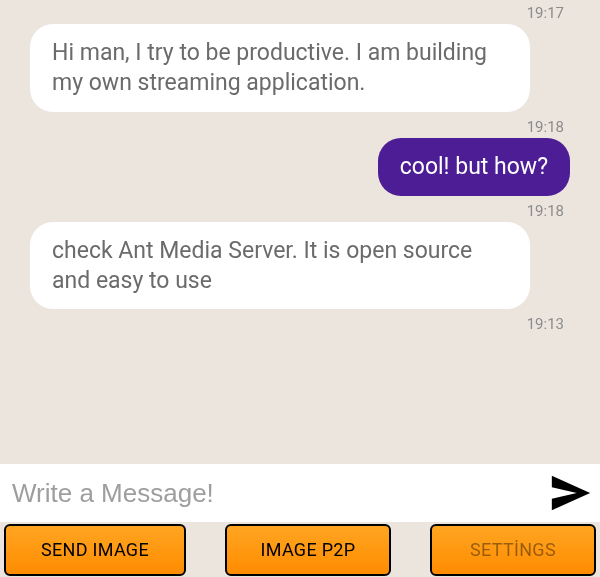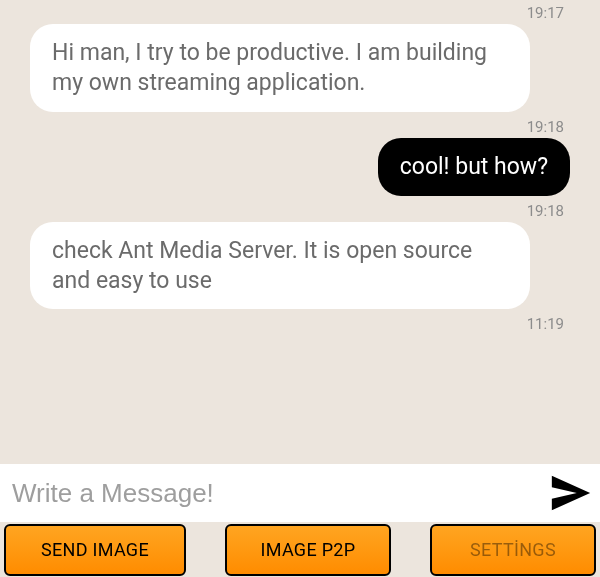--- a/index.html
+++ b/index.html
@@ -3,21 +3,21 @@
 <meta charset="utf-8">
 <style>
   html,body{margin:0;padding:0;width:600px;height:577px;font-family:"Segoe UI",Roboto,Arial,sans-serif;background:#ECE5DD;overflow:hidden}
   .chat-area{padding:0 10px 0 10px;display:flex;flex-direction:column}
   .ts-row{display:flex;justify-content:flex-end;padding:4px 26px 2px 0}
   .ts{font-size:15px;color:#8C8C8C}
   .bubble{border-radius:23px;padding:14px 22px;max-width:500px;font-size:23px;line-height:1.3;margin-bottom:2px}
   .row-in{display:flex;justify-content:flex-start;padding-left:20px;padding-right:60px}
   .row-out{display:flex;justify-content:flex-end;padding-right:20px;padding-left:60px}
   .bubble-in{background:#FFFFFF;color:#6B6B6B}
-  .bubble-out{background:#000000;color:#FFFFFF}
+  .bubble-out{background:#4c1d95;color:#FFFFFF}
   .composer{display:flex;align-items:center;background:#FFFFFF;height:58px;width:100%;position:absolute;left:0;top:464px}
   .composer input{flex:1;border:none;outline:none;font-size:26px;color:#9E9E9E;padding:0 12px;height:100%;background:transparent}
   .composer input::placeholder{color:#9E9E9E}
   .send-icon{width:58px;height:58px;display:flex;align-items:center;justify-content:center;cursor:pointer}
   .button-bar{position:absolute;left:0;top:522px;width:100%;height:55px;display:flex;align-items:center;background:#ECE5DD}
   .obtn{font-weight:400;font-size:18px;letter-spacing:0.3px;height:48px;border:2px solid #000;border-radius:6px;background:linear-gradient(#FFA521,#FF8C00);padding:0 14px;display:flex;align-items:center;justify-content:center;color:#000;cursor:pointer;margin:0 4px}
   .obtn.dim{color:rgba(0,0,0,0.4)}
   .spacer{flex:1}
 </style>
 </head>
@@ -40,21 +40,21 @@
   </div>
 
   <div class="ts-row">
     <span class="ts">19:18</span>
   </div>
   <div class="row-in">
     <div class="bubble bubble-in">check Ant Media Server. It is open source and easy to use</div>
   </div>
 
   <div class="ts-row">
-    <span class="ts">11:19</span>
+    <span class="ts">19:13</span>
   </div>
 </div>
 
 <div class="composer">
   <input type="text" placeholder="Write a Message!" style="">
   <div class="send-icon">
     <svg viewBox="0 0 48 48" width="46" height="46">
       <polygon points="4,6 44,24 4,42 4,30 30,24 4,18" fill="#000"></polygon>
     </svg>
   </div>

